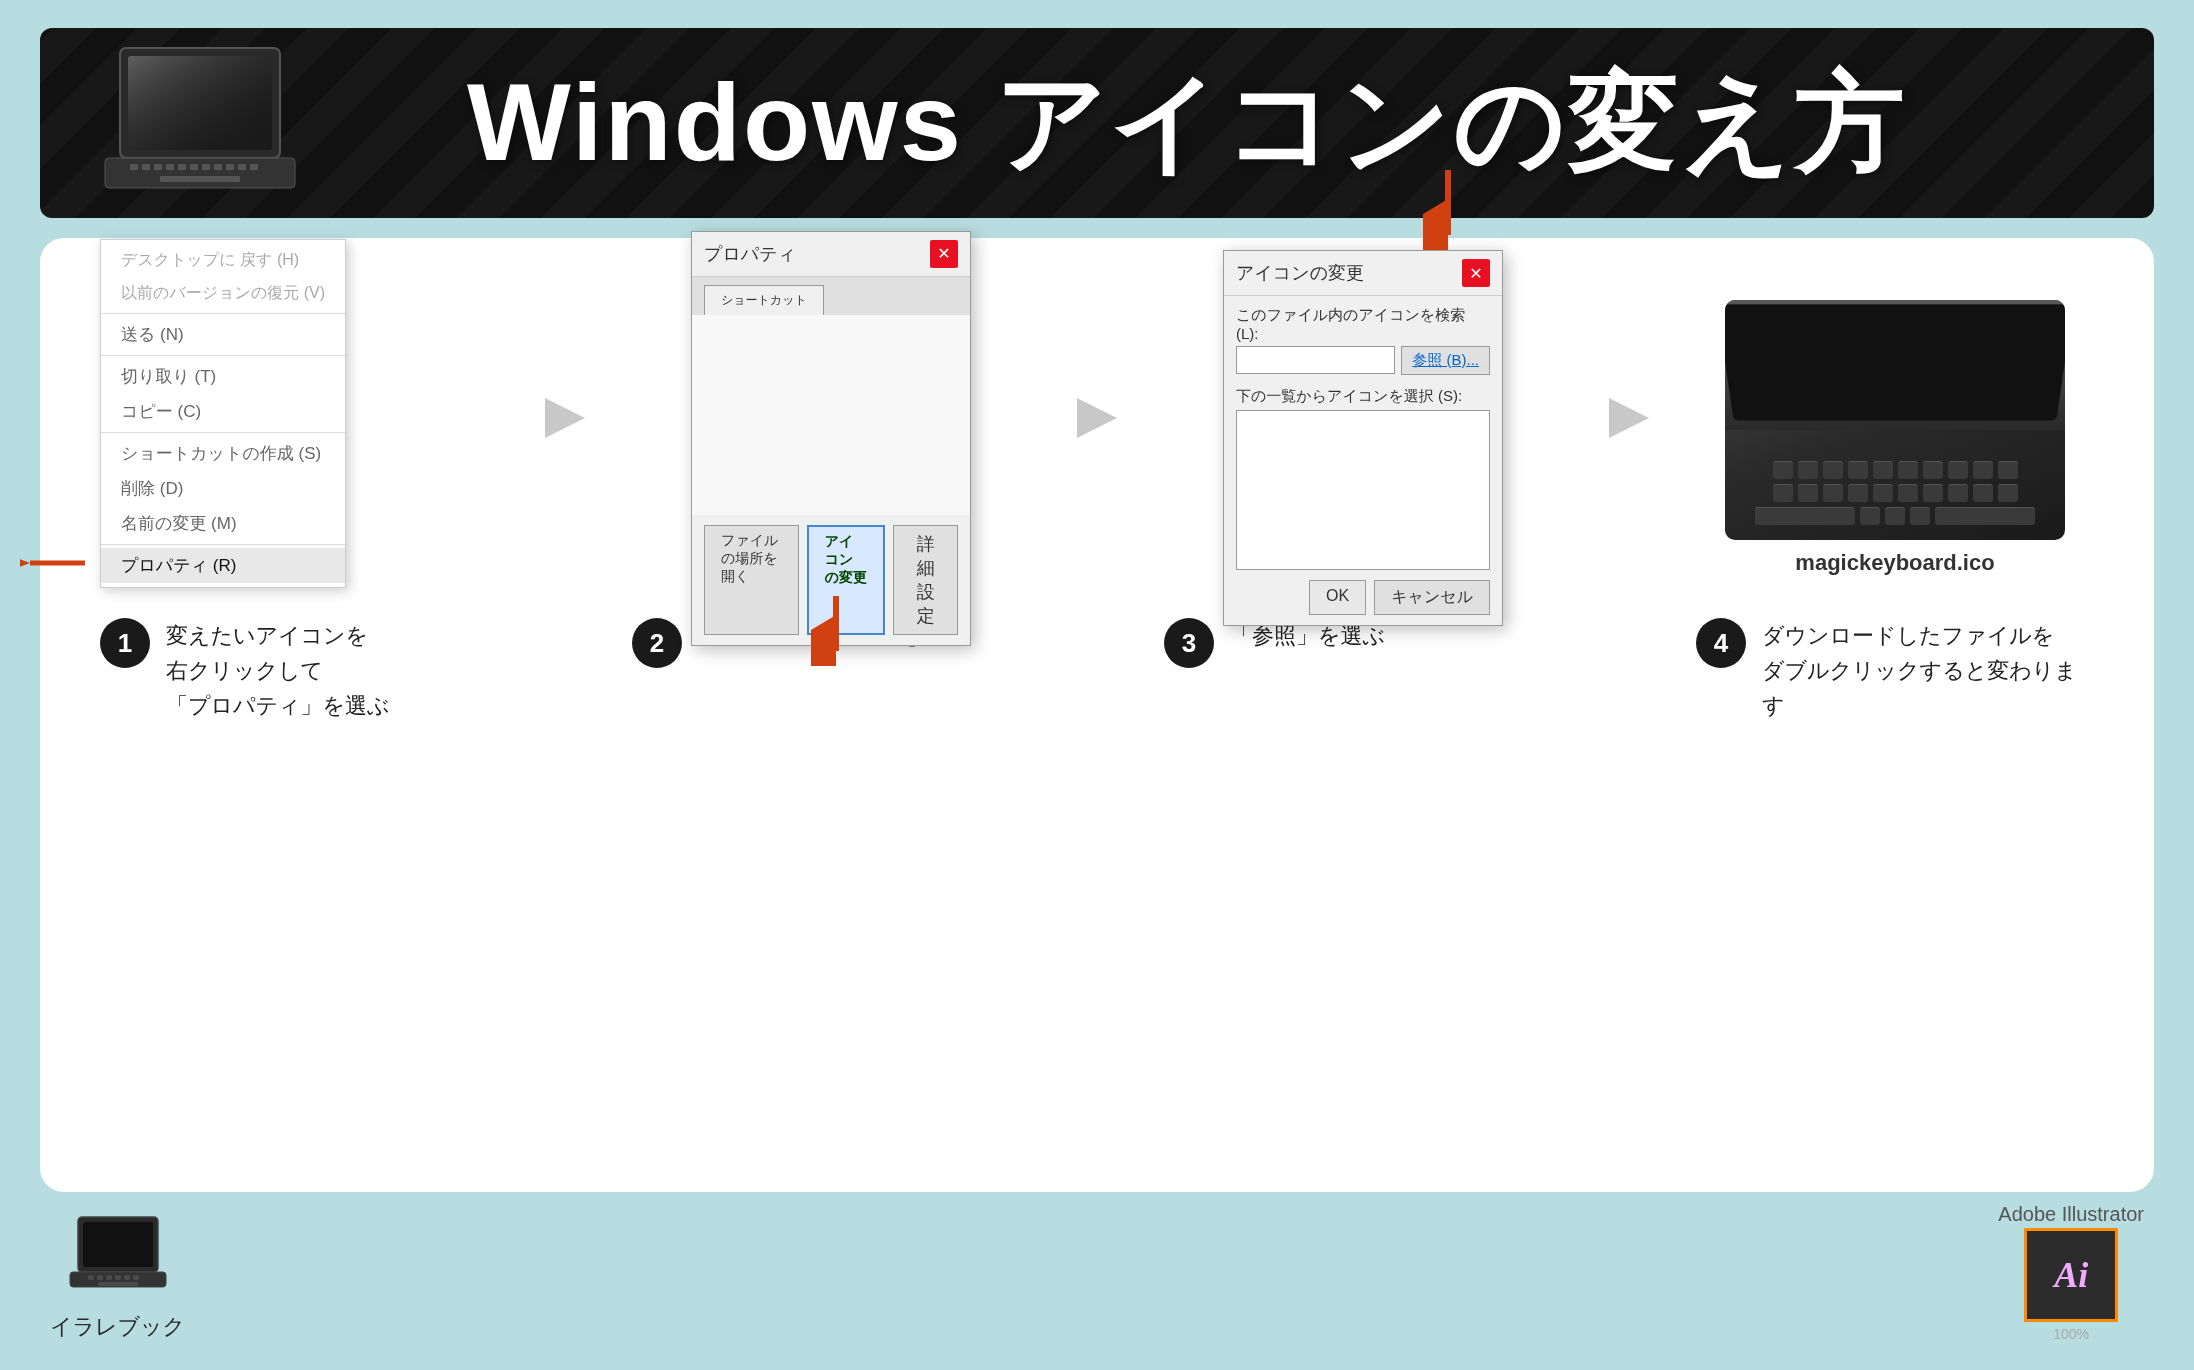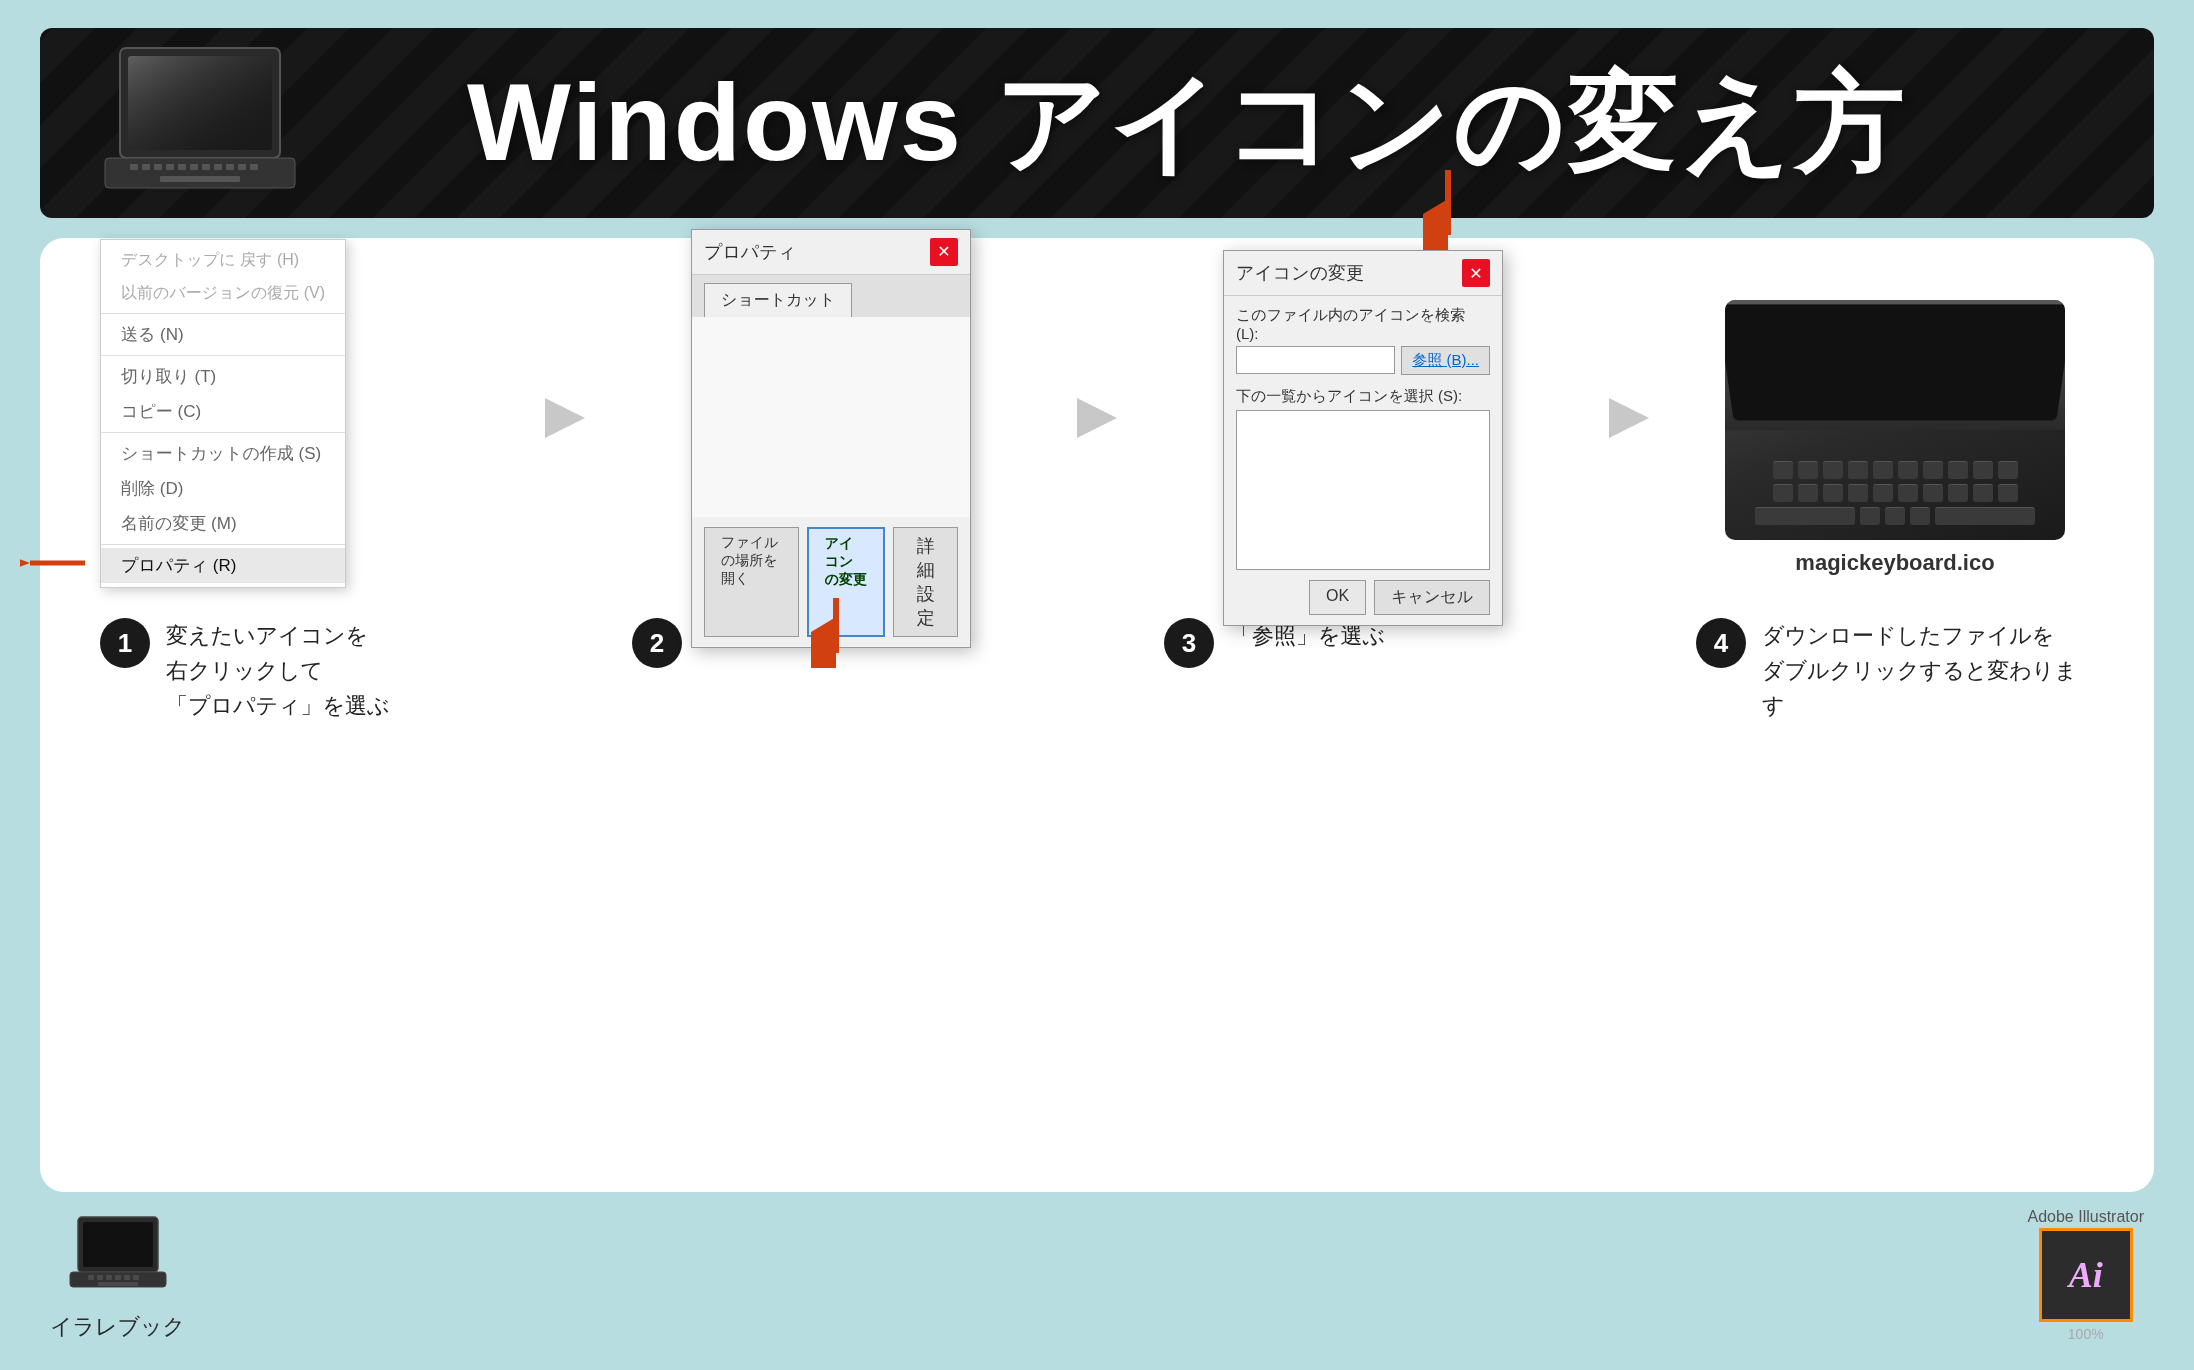--- a/index.html
+++ b/index.html
@@ -154,21 +154,21 @@
     .win-dialog-tabs {
       display: flex;
       gap: 4px;
       padding: 8px 12px 0;
       background: #e0e0e0;
     }
 
     .win-tab {
       padding: 6px 16px;
       background: #d0d0d0;
-      font-size: 16px;
+      font-size: 12px;
       color: #333;
       border: 1px solid #999;
       border-bottom: none;
     }
 
     .win-tab.active {
       background: #f0f0f0;
     }
 
     .win-dialog-body {
@@ -329,21 +329,21 @@
 
     
     .ai-badge {
       display: flex;
       flex-direction: column;
       align-items: center;
       gap: 2px;
     }
 
     .ai-badge-label {
-      font-size: 16px;
+      font-size: 20px;
       color: #555;
     }
 
     .ai-badge-box {
       width: 94px;
       height: 94px;
       background: #2c2c2c;
       border: 3px solid #ff8c00;
       display: flex;
       flex-direction: column;

